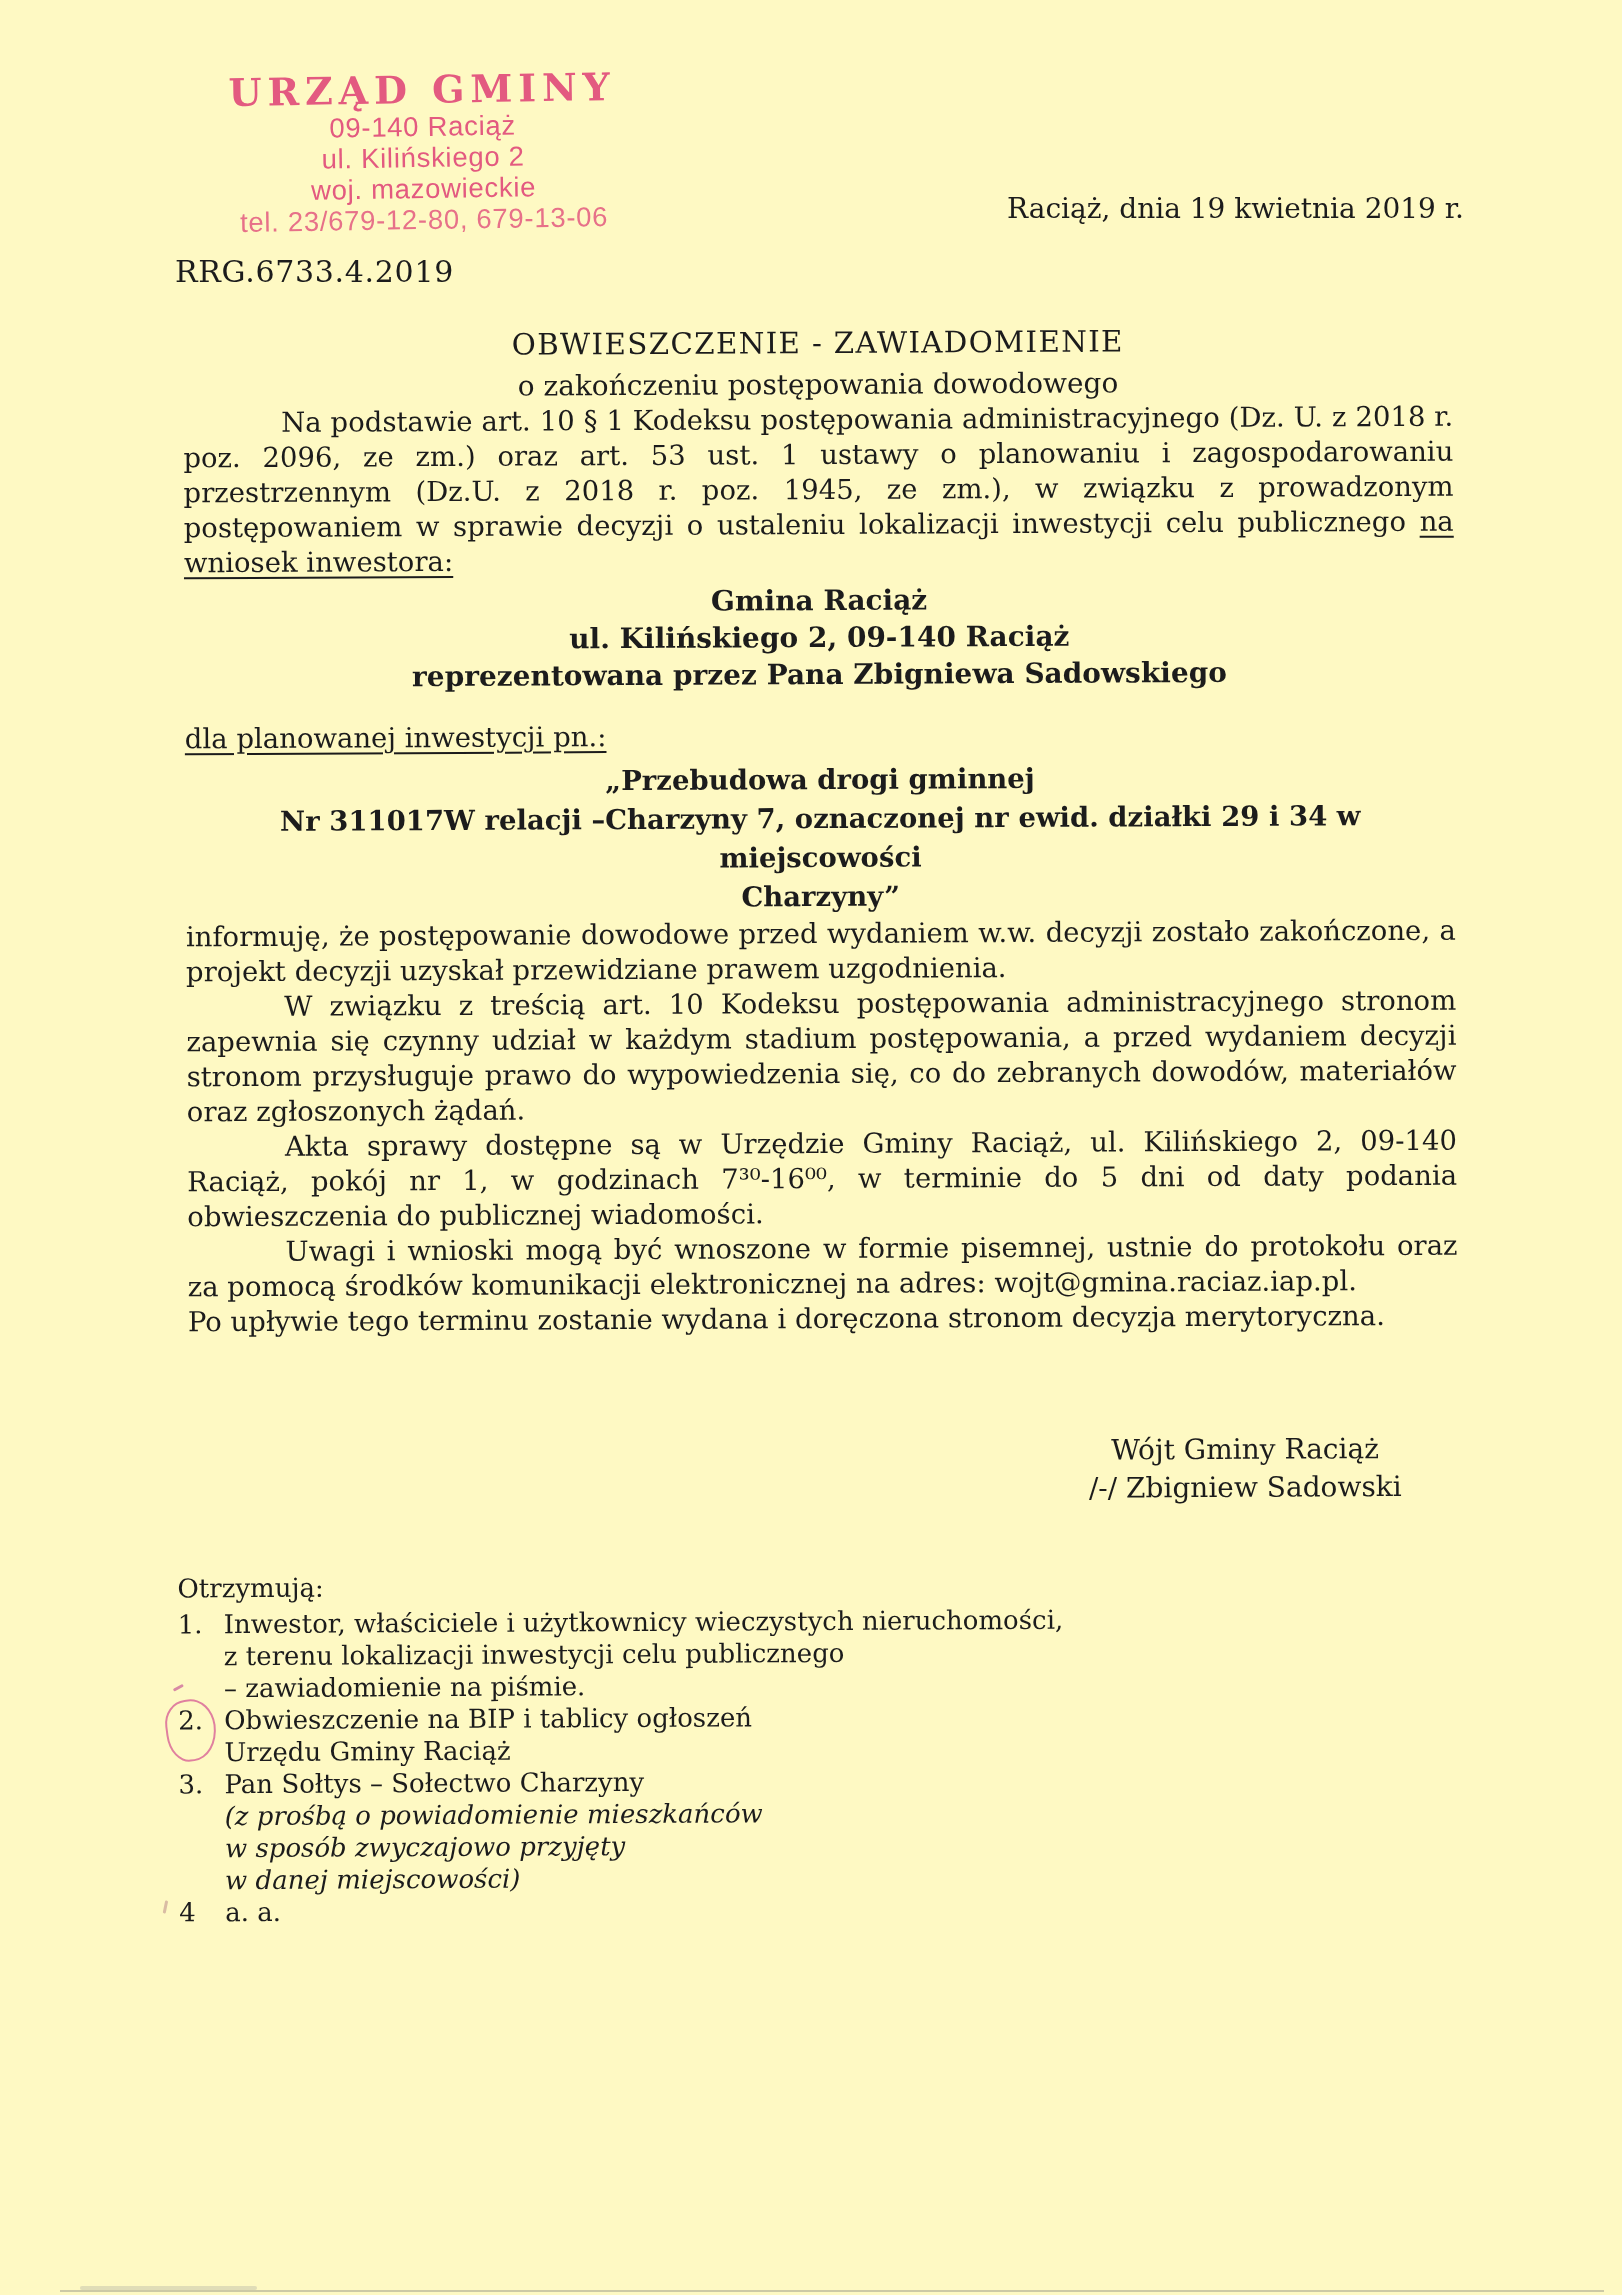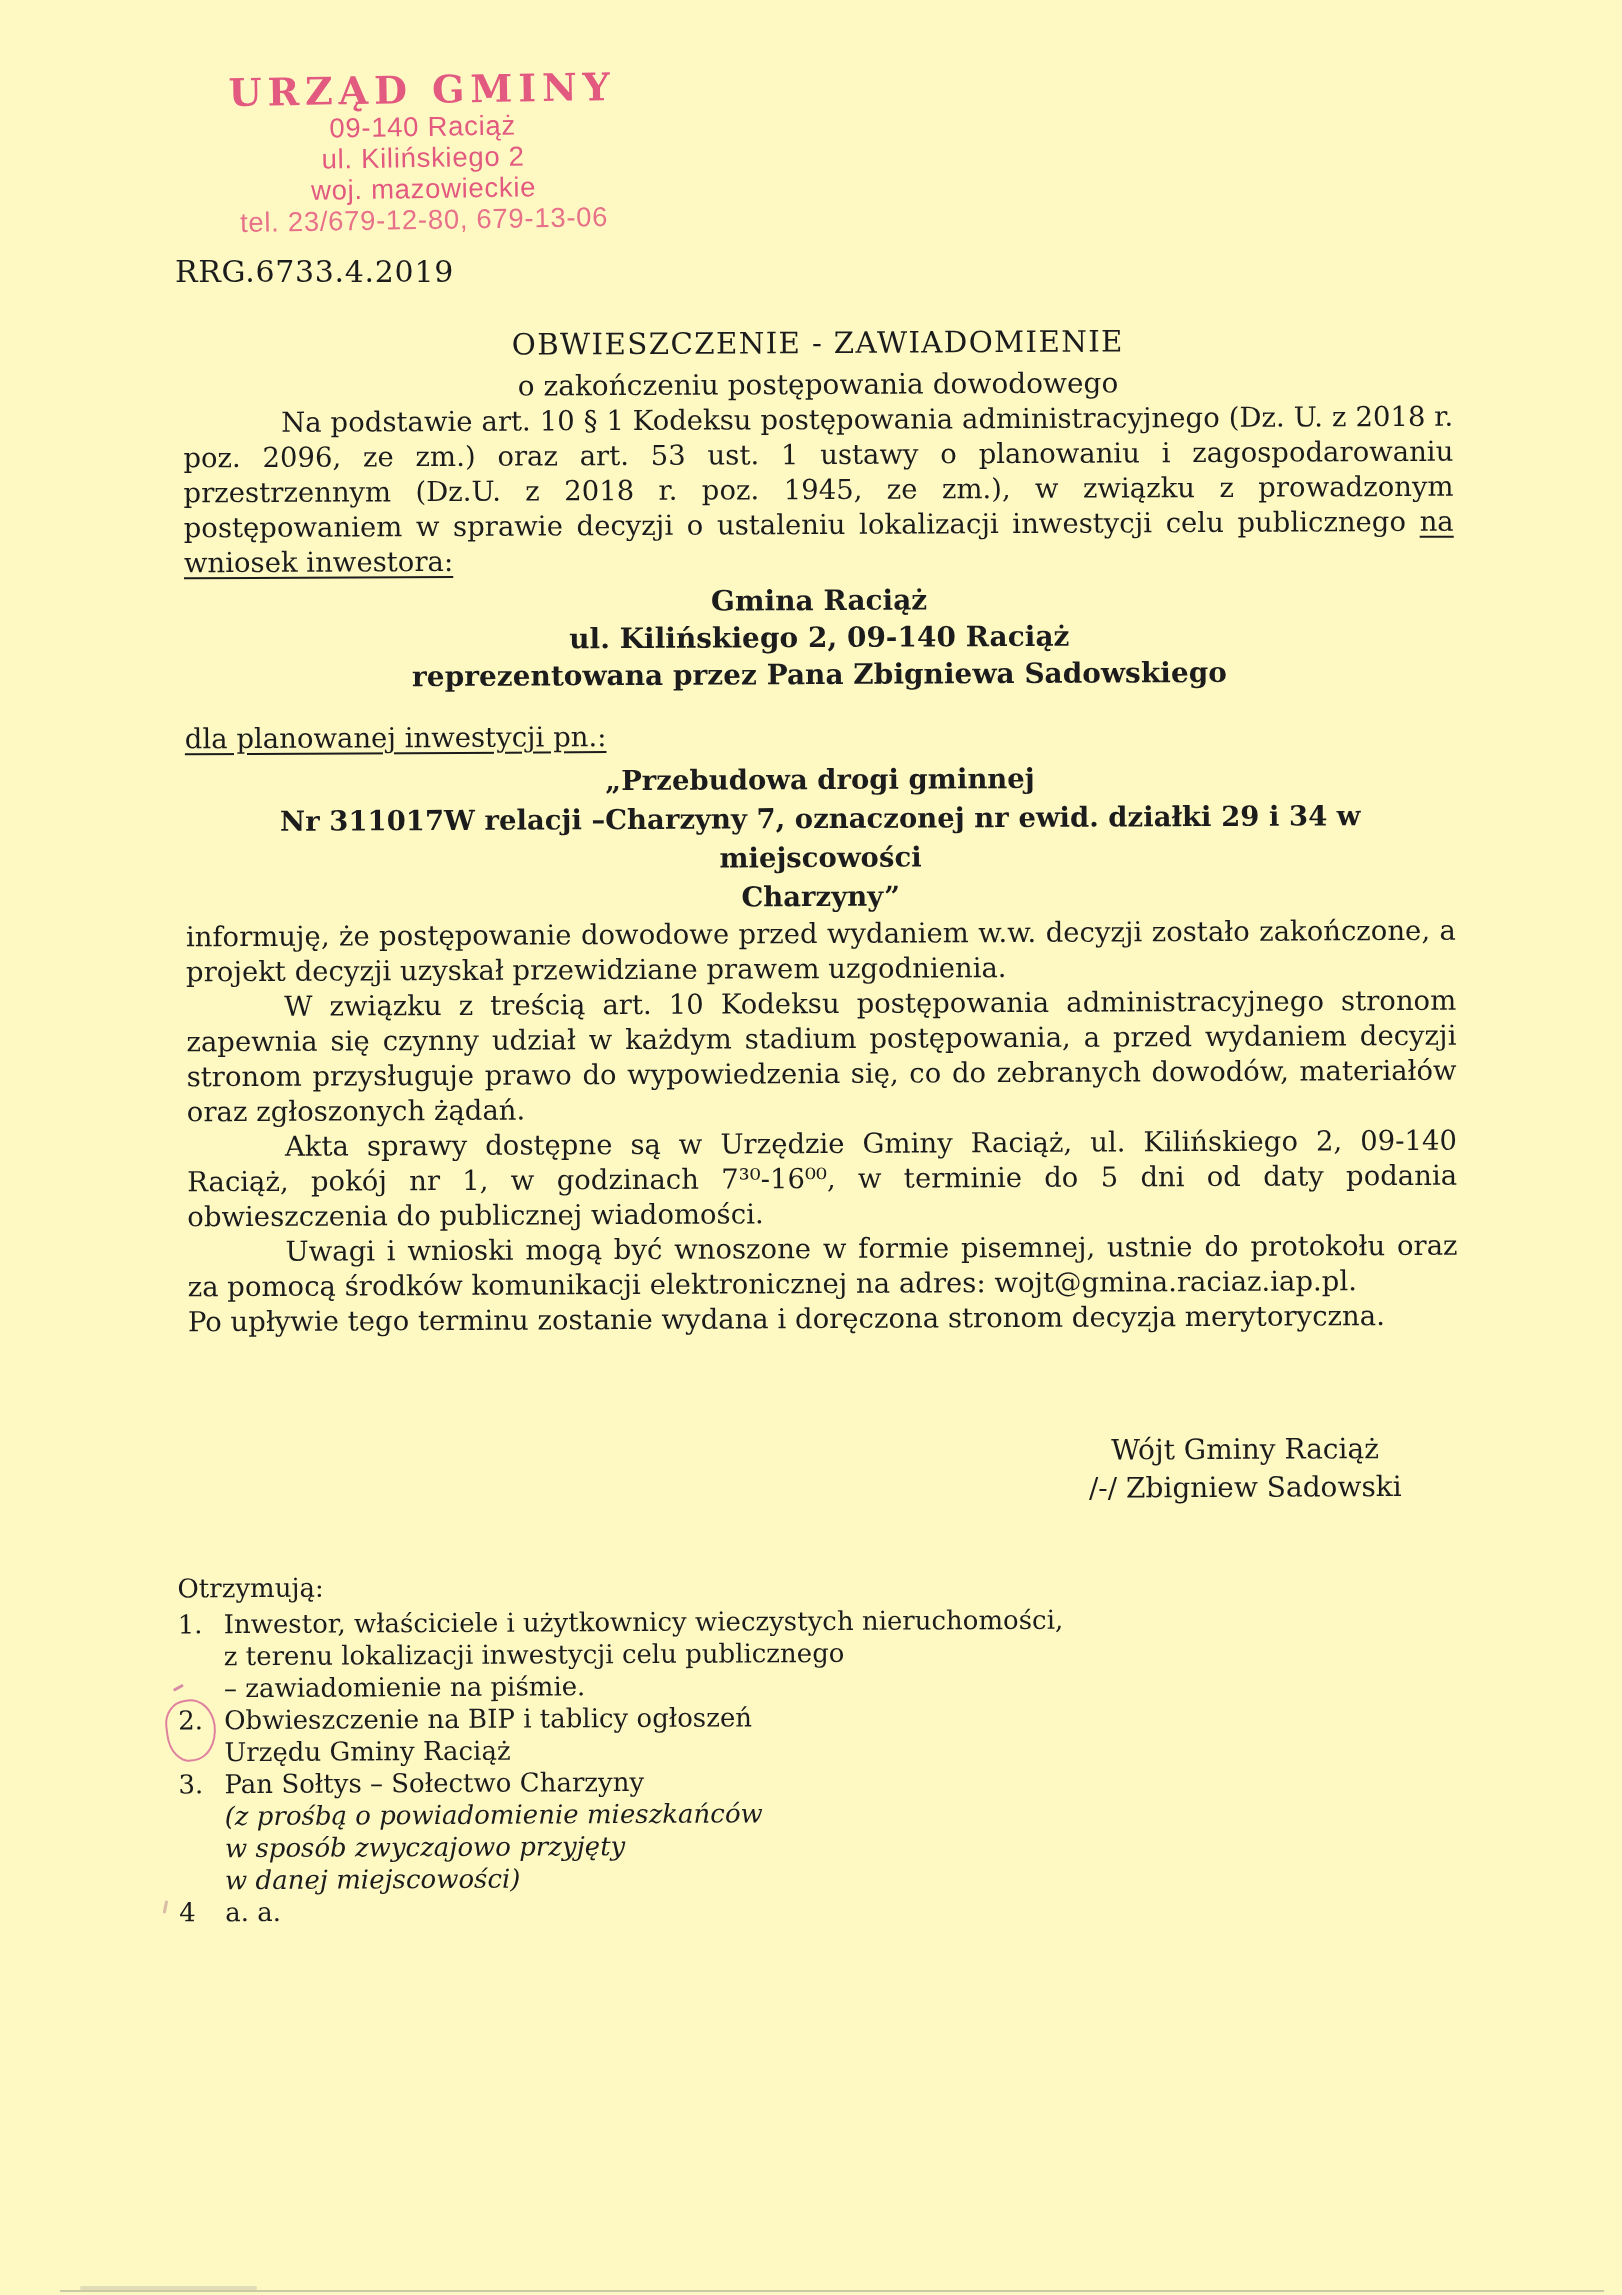--- a/index.html
+++ b/index.html
@@ -115,20 +115,21 @@
 <div class="page">
 
   <div class="stamp">
     <div class="s1">URZĄD GMINY</div>
     <div class="s-addr">09-140 Raciąż</div>
     <div class="s-addr">ul. Kilińskiego 2</div>
     <div class="s-addr">woj. mazowieckie</div>
     <div class="s-addr s5">tel. 23/679-12-80, 679-13-06</div>
   </div>
 
+  <div class="date-line">Raciąż, dnia 19 kwietnia 2019 r.</div>
   <div class="ref-number">RRG.6733.4.2019</div>
 
   <div class="content">
 
     <div class="title-block">
       <div class="doc-title">OBWIESZCZENIE - ZAWIADOMIENIE</div>
       <div class="doc-subtitle">o zakończeniu postępowania dowodowego</div>
     </div>
 
     <p class="body indent mt-p1"><span>Na podstawie art. 10 § 1 Kodeksu postępowania administracyjnego (Dz. U. z 2018 r. poz. 2096, ze zm.) oraz art. 53 ust. 1 ustawy o planowaniu i zagospodarowaniu przestrzennym (Dz.U. z 2018 r. poz. 1945, ze zm.), w związku z prowadzonym postępowaniem w sprawie decyzji o ustaleniu lokalizacji inwestycji celu publicznego </span><span class="u">na wniosek  inwestora:</span></p>

